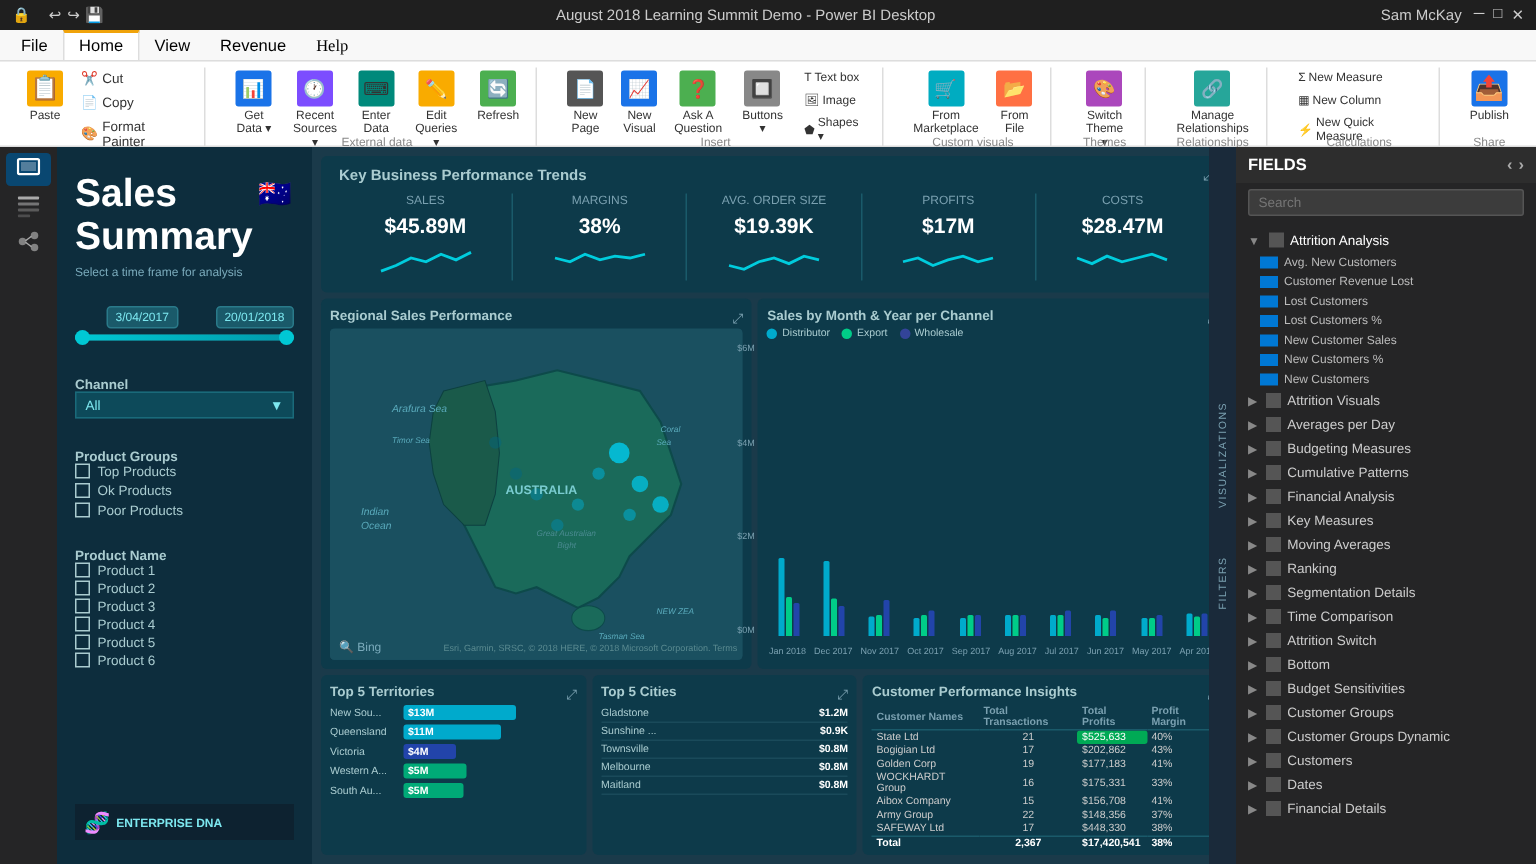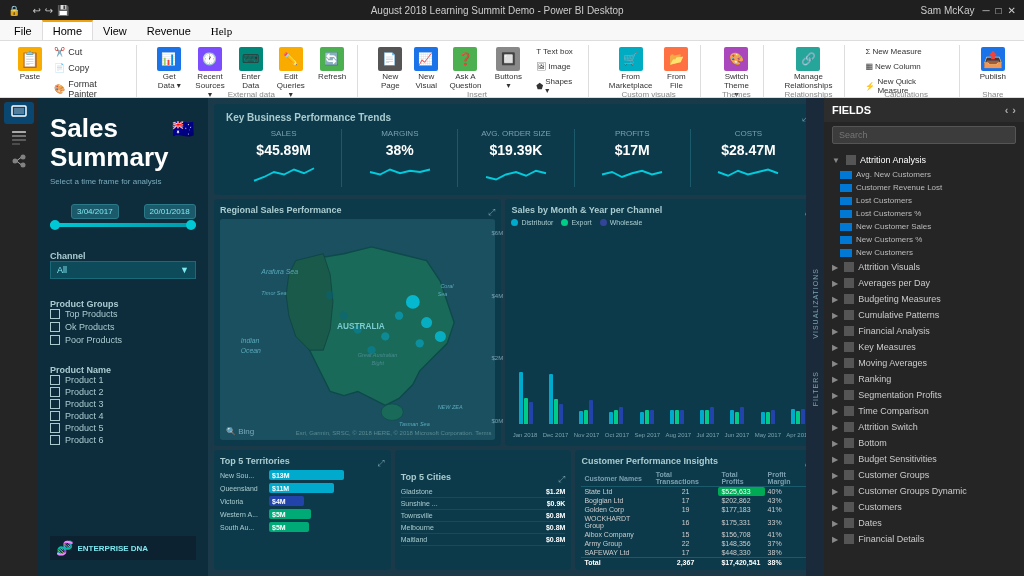--- a/index.html
+++ b/index.html
@@ -637,21 +637,21 @@
             <div class="territory-bar-row">
     <div class="territory-label">South Au...</div>
     <div class="territory-bar" style="background:#00aa77;width:40px;">
       <span class="territory-value">$5M</span>
     </div>
   </div>
           </div>
       </div>
 
       <div id="cities-panel" class="panel-relative">
-        <div style="display:flex;justify-content:space-between;align-items:center;margin-top:16px;">
+        <div style="display:flex;justify-content:space-between;align-items:center;">
           <div class="panel-title">Top 5 Cities</div>
           <span style="color:#7aa0b0;font-size:9px;cursor:pointer;">⤢</span>
         </div>
         <div id="cities-list">
             <div class="city-row">
     <span class="city-name">Gladstone</span>
     <span class="city-value">$1.2M</span>
   </div>
             <div class="city-row">
     <span class="city-name">Sunshine ...</span>
@@ -829,21 +829,21 @@
     <span>Moving Averages</span>
   </div>
       <div class="field-group">
     <span class="expand-icon">▶</span>
     <span class="field-icon" style="background:#555;width:10px;height:10px;display:inline-block;"></span>
     <span>Ranking</span>
   </div>
       <div class="field-group">
     <span class="expand-icon">▶</span>
     <span class="field-icon" style="background:#555;width:10px;height:10px;display:inline-block;"></span>
-    <span>Segmentation Profits</span>
+    <span>Segmentation Details</span>
   </div>
       <div class="field-group">
     <span class="expand-icon">▶</span>
     <span class="field-icon" style="background:#555;width:10px;height:10px;display:inline-block;"></span>
     <span>Time Comparison</span>
   </div>
       <div class="field-group">
     <span class="expand-icon">▶</span>
     <span class="field-icon" style="background:#555;width:10px;height:10px;display:inline-block;"></span>
     <span>Attrition Switch</span>

